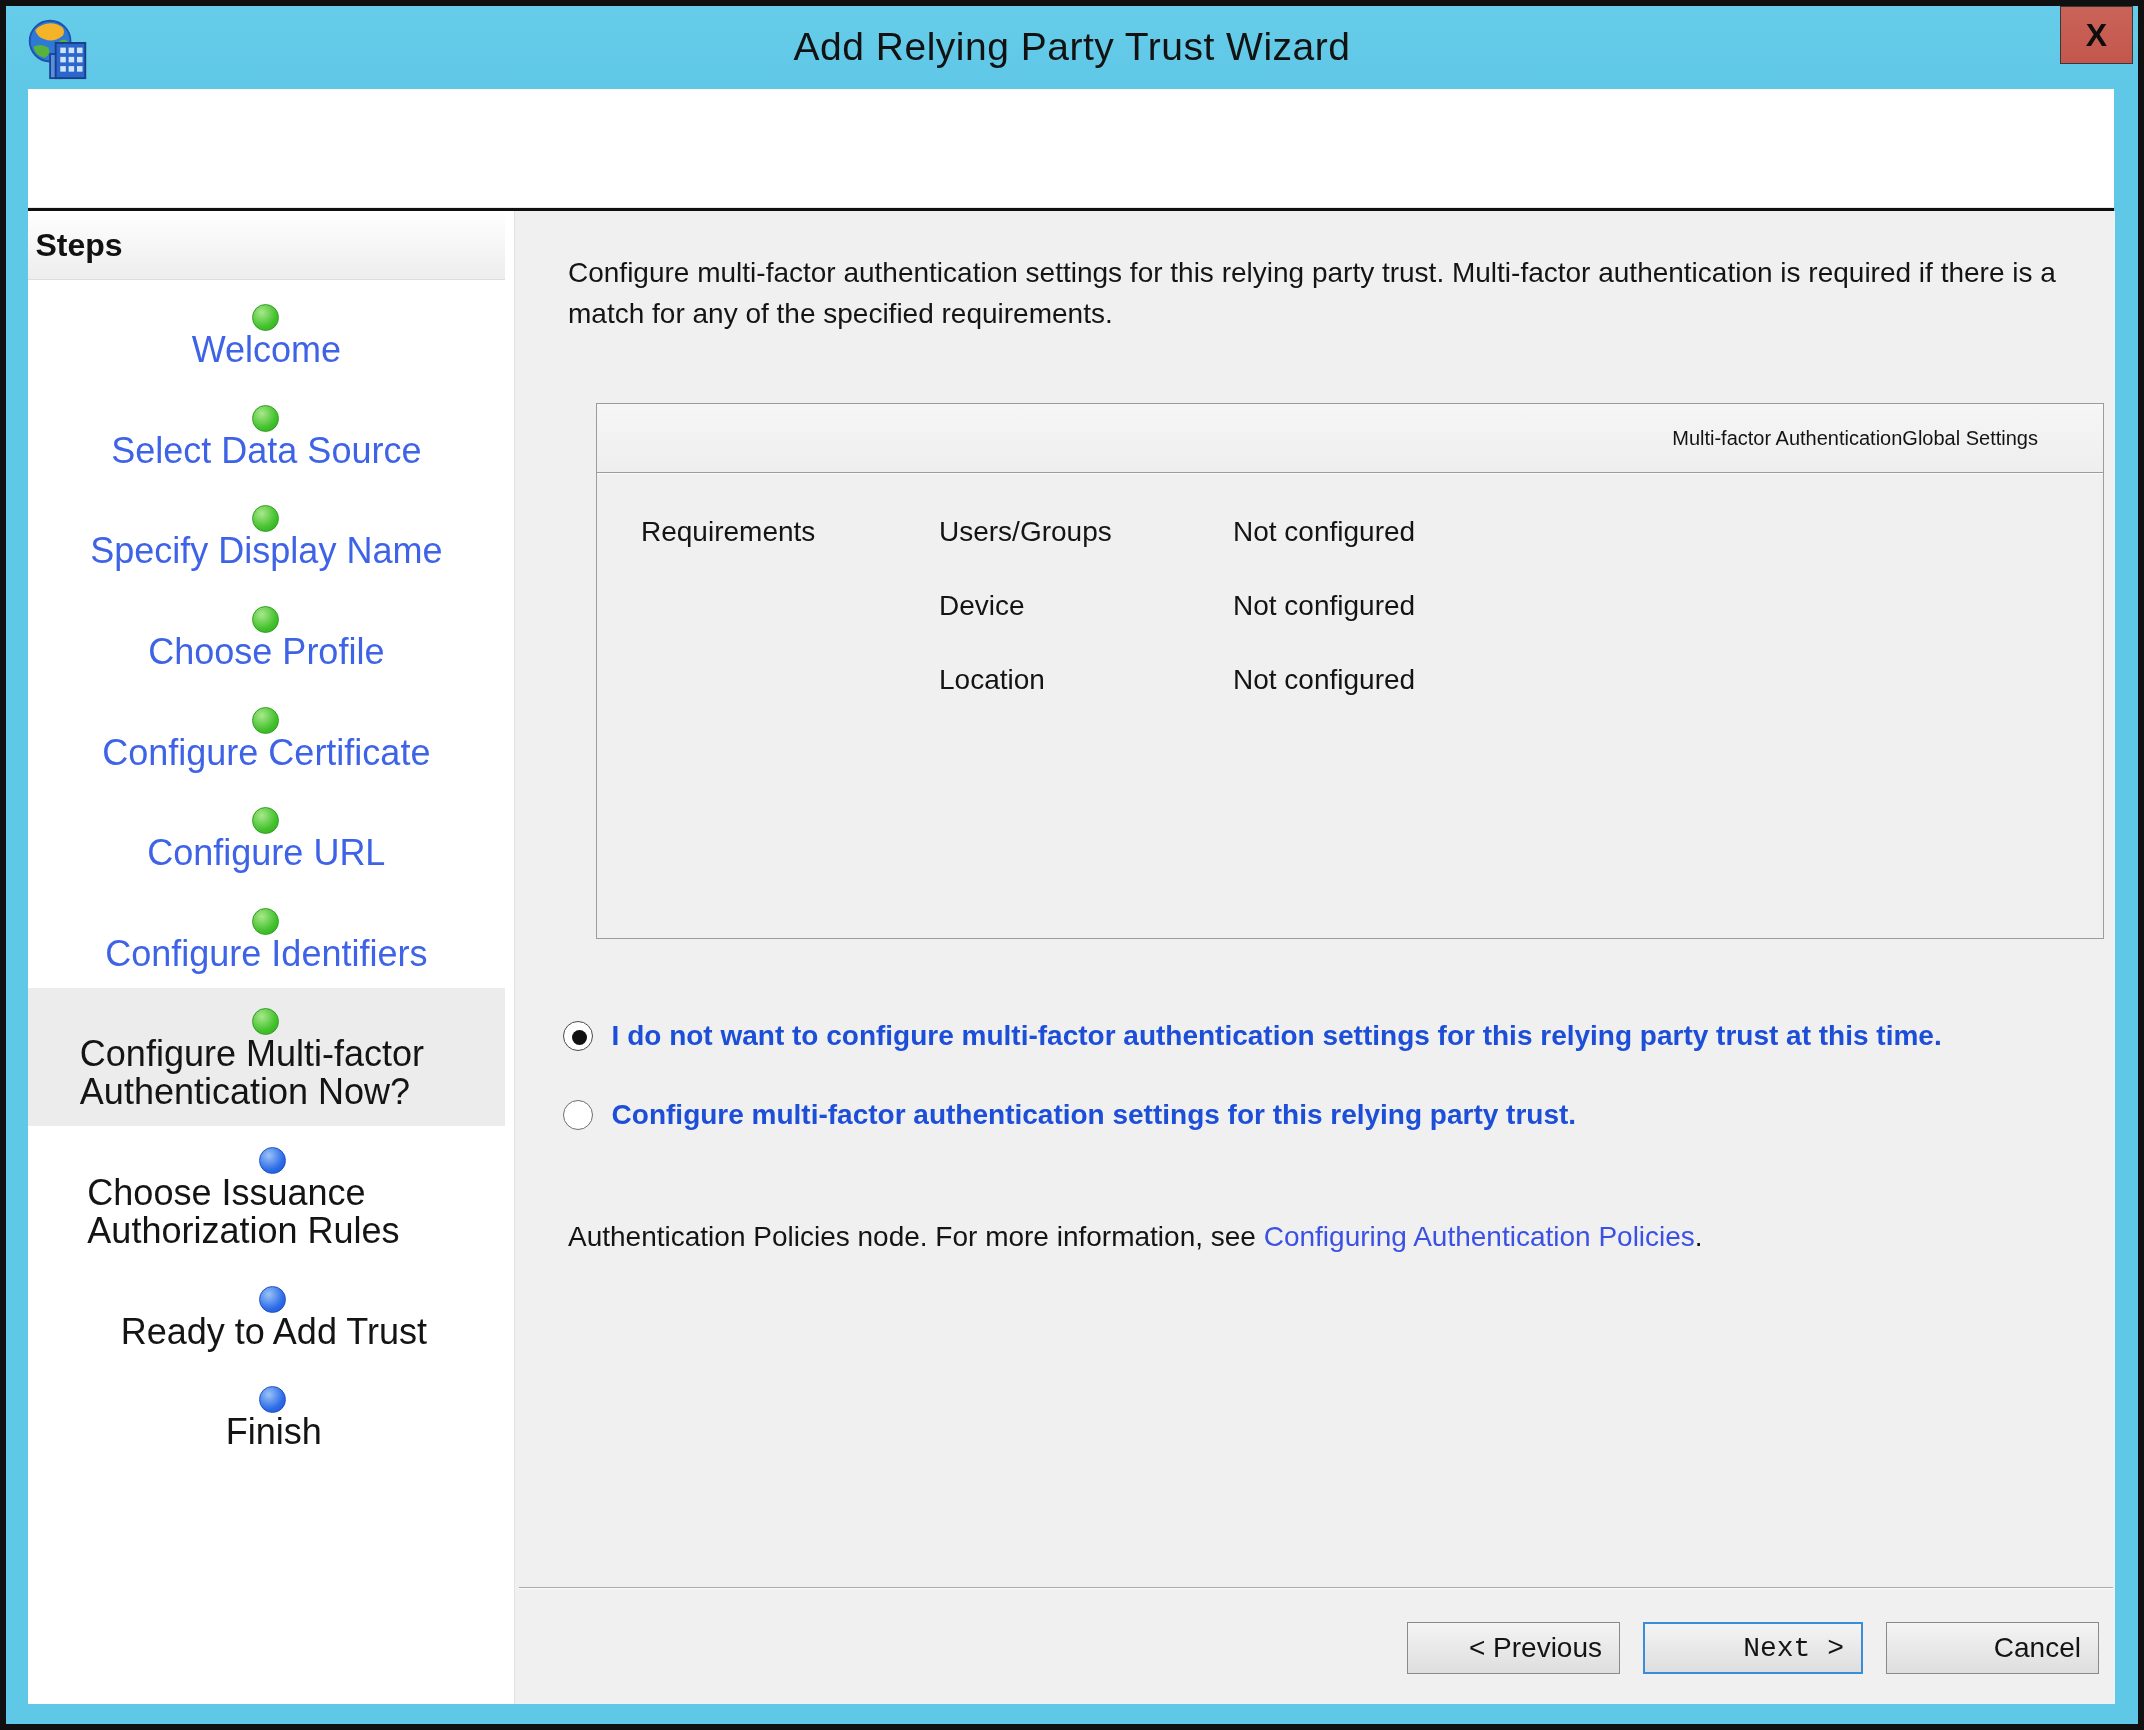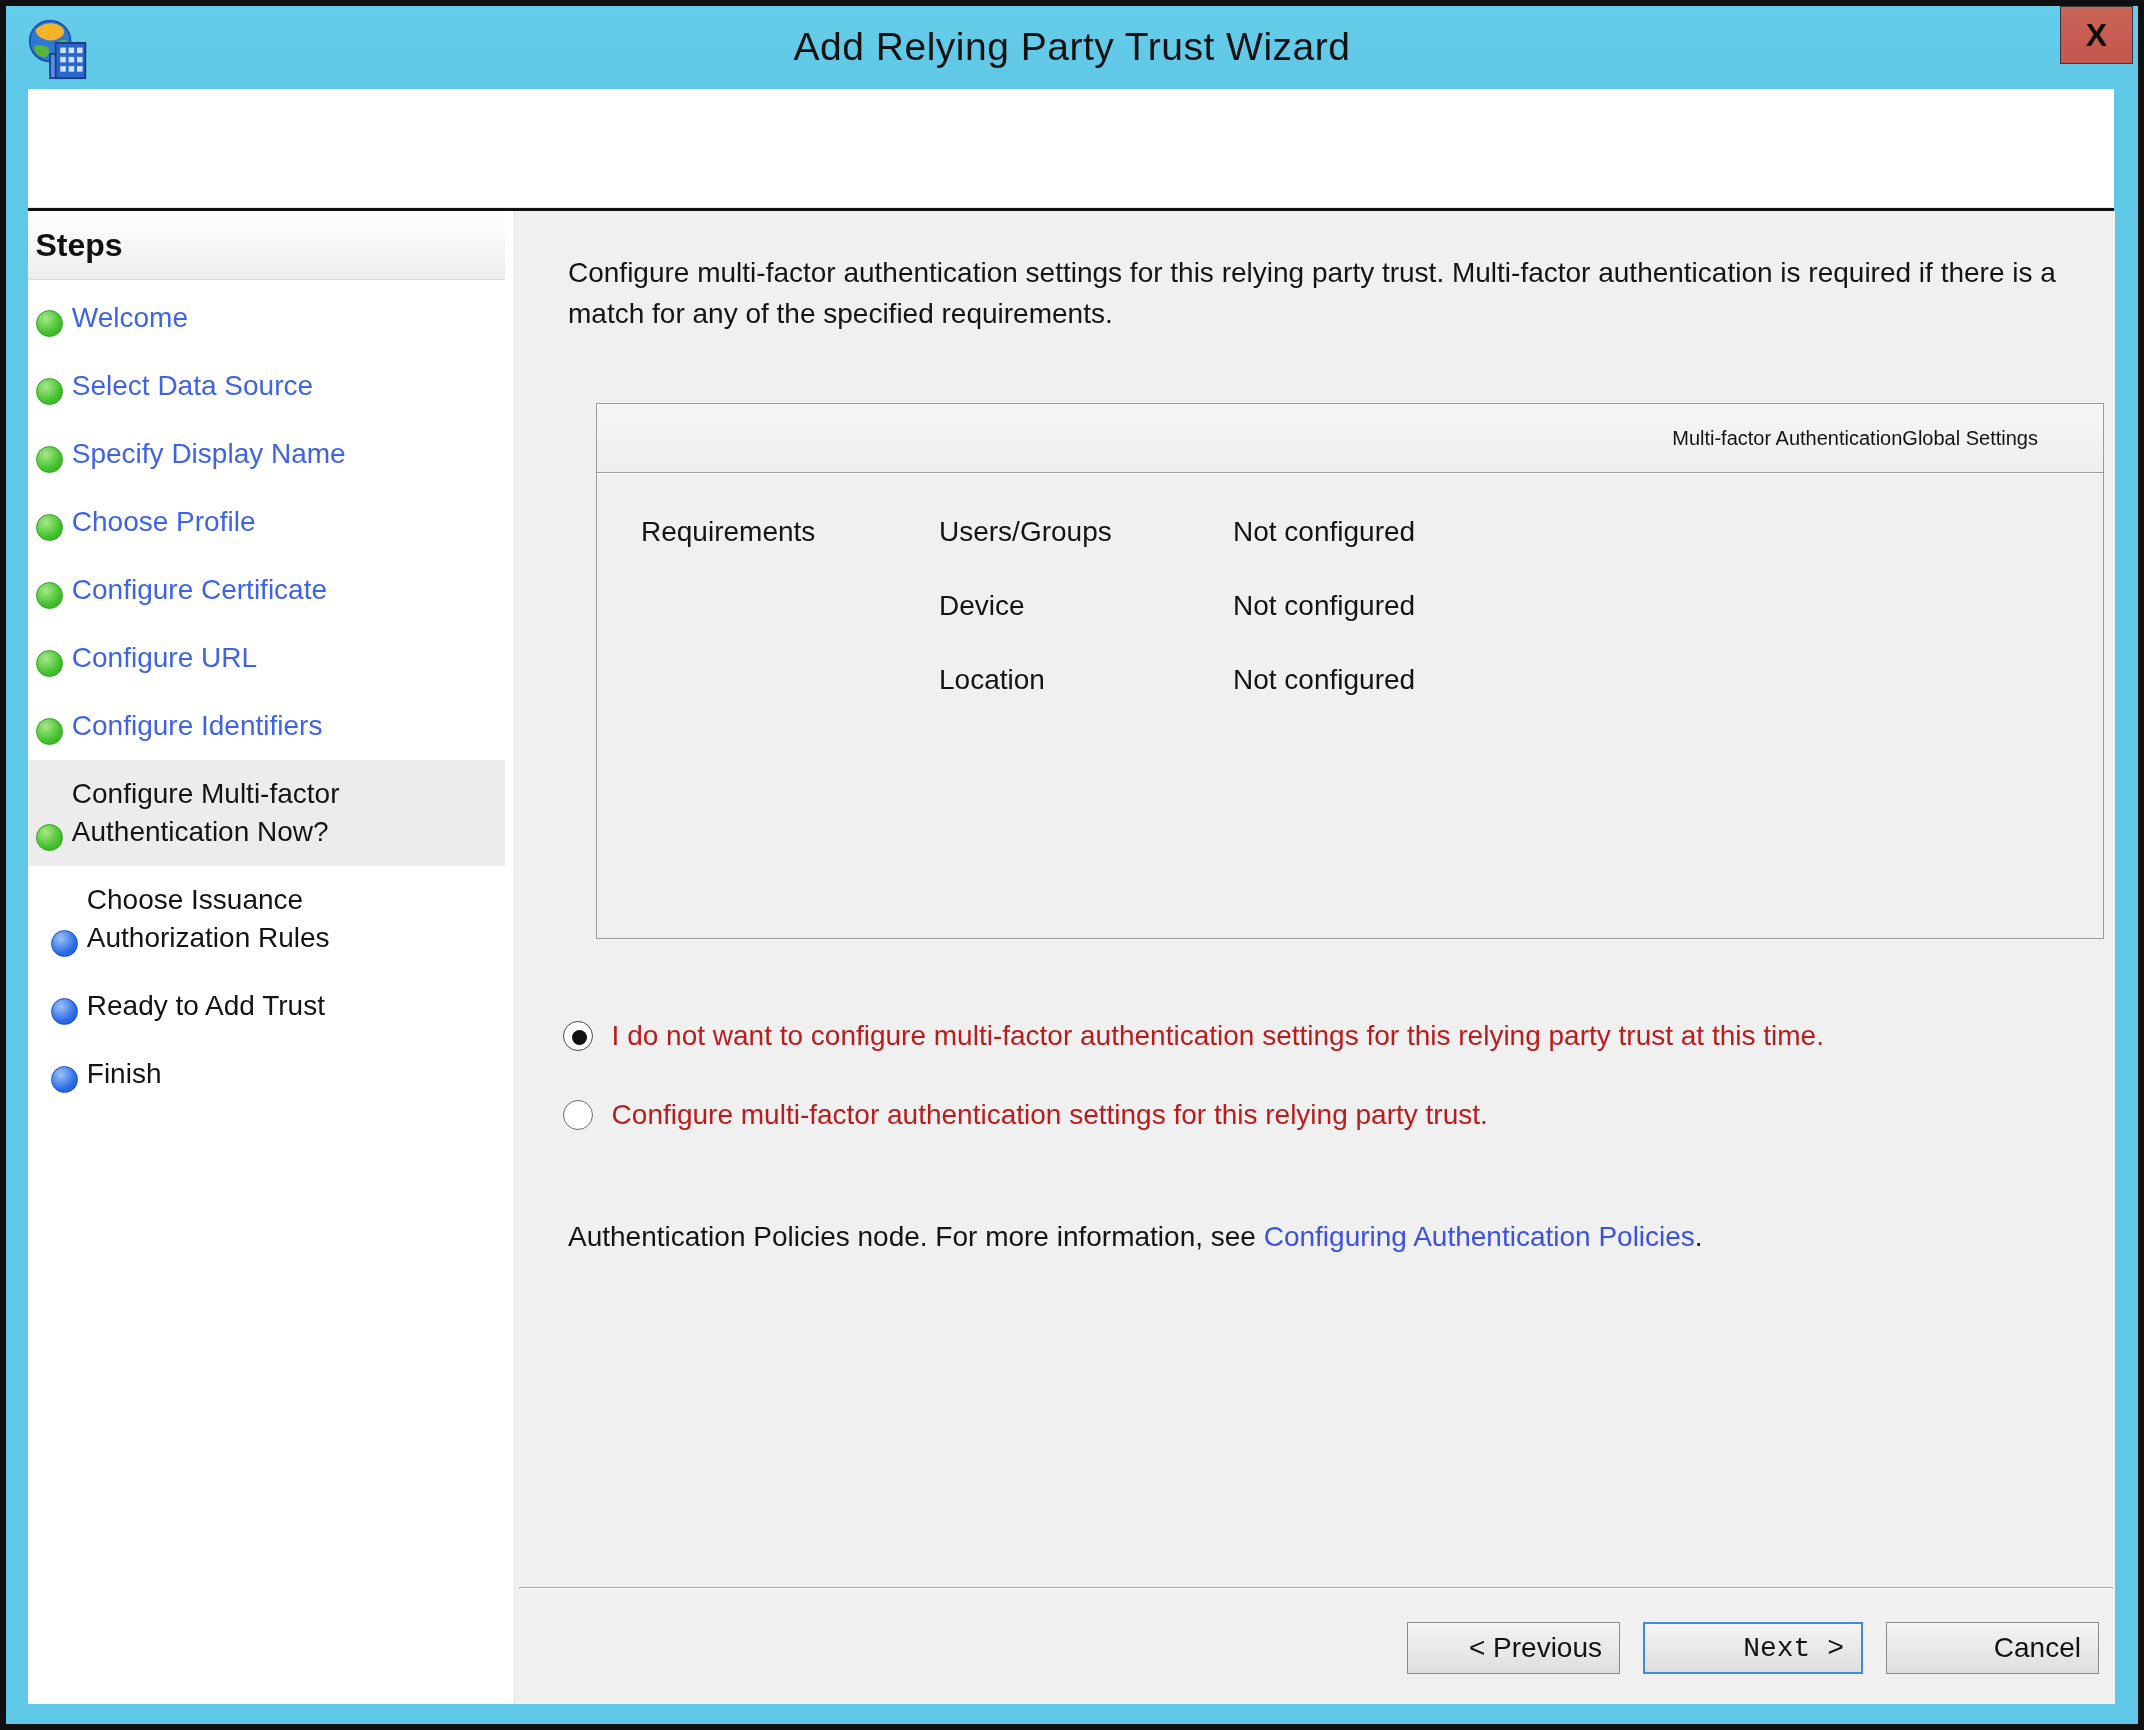--- a/index.html
+++ b/index.html
@@ -52,21 +52,21 @@
     background:#FFFFFF;border-bottom:1.9px solid #E9E9E9;
   }
   
   .sidebar{position:absolute;left:28px;top:211px;width:486px;height:1493px;background:var(--sidebar-bg);}
   .steps-header{
     height:69px;line-height:69px;padding-left:7.5px;margin-right:9.3px;
     background:linear-gradient(#FFFFFF,#EDEDED);border-bottom:1.9px solid #DCDCDC;
     font-size:32px;font-weight:bold;color:#111;
   }
   .steps-list{margin-top:3.7px;}
-  .step{display:flex;align-items:flex-end;padding:15px 0;line-height:38px;font-size:28px;margin-right:9.3px;}
+  .step{display:flex;align-items:center;padding:15px 0;line-height:38px;font-size:36px;margin-right:9.3px;flex-direction:column;}
   .step .bullet{
     flex:0 0 auto;width:27px;height:27px;border-radius:50%;margin:5.6px 9.3px 0 7.5px;
   }
   .step.complete .bullet{
     background:radial-gradient(circle at 35% 30%,#A9E88B,var(--done-bullet) 60%,#2EA81E);
     border:0.9px solid #2F9E1F;
   }
   .step.current .bullet{
     background:radial-gradient(circle at 35% 30%,#A9E88B,var(--done-bullet) 60%,#2EA81E);
     border:0.9px solid #2F9E1F;
@@ -102,21 +102,21 @@
   .radio-row{display:flex;align-items:center;cursor:pointer;}
   .radio-row + .radio-row{margin-top:47px;}
   .radio-circle{
     flex:0 0 auto;width:30px;height:30px;border-radius:50%;background:#FFFFFF;
     border:1.9px solid #6E6E6E;position:relative;
   }
   .radio-row.selected .radio-circle{border-color:#4A4A4A;}
   .radio-row.selected .radio-circle::after{
     content:"";position:absolute;left:7.5px;top:7.5px;width:15px;height:15px;border-radius:50%;background:#111;
   }
-  .radio-label{margin-left:18.6px;font-size:28px;color:#b91c1c;}
+  .radio-label{margin-left:18.6px;font-size:28px;color:#1d4ed8;font-weight:bold;}
   
   .note{position:absolute;left:53px;top:1005px;right:13px;font-size:28px;line-height:42px;color:#141414;}
   .link{color:var(--body-link);cursor:pointer;}
   
   .divider{
     position:absolute;left:3.7px;right:1.9px;top:1376px;height:0;
     border-top:1.9px solid #ABABAB;border-bottom:1.9px solid #FBFBFB;
   }
   .buttons{position:absolute;left:892px;top:1411px;display:flex;gap:23px;}
   .btn{

